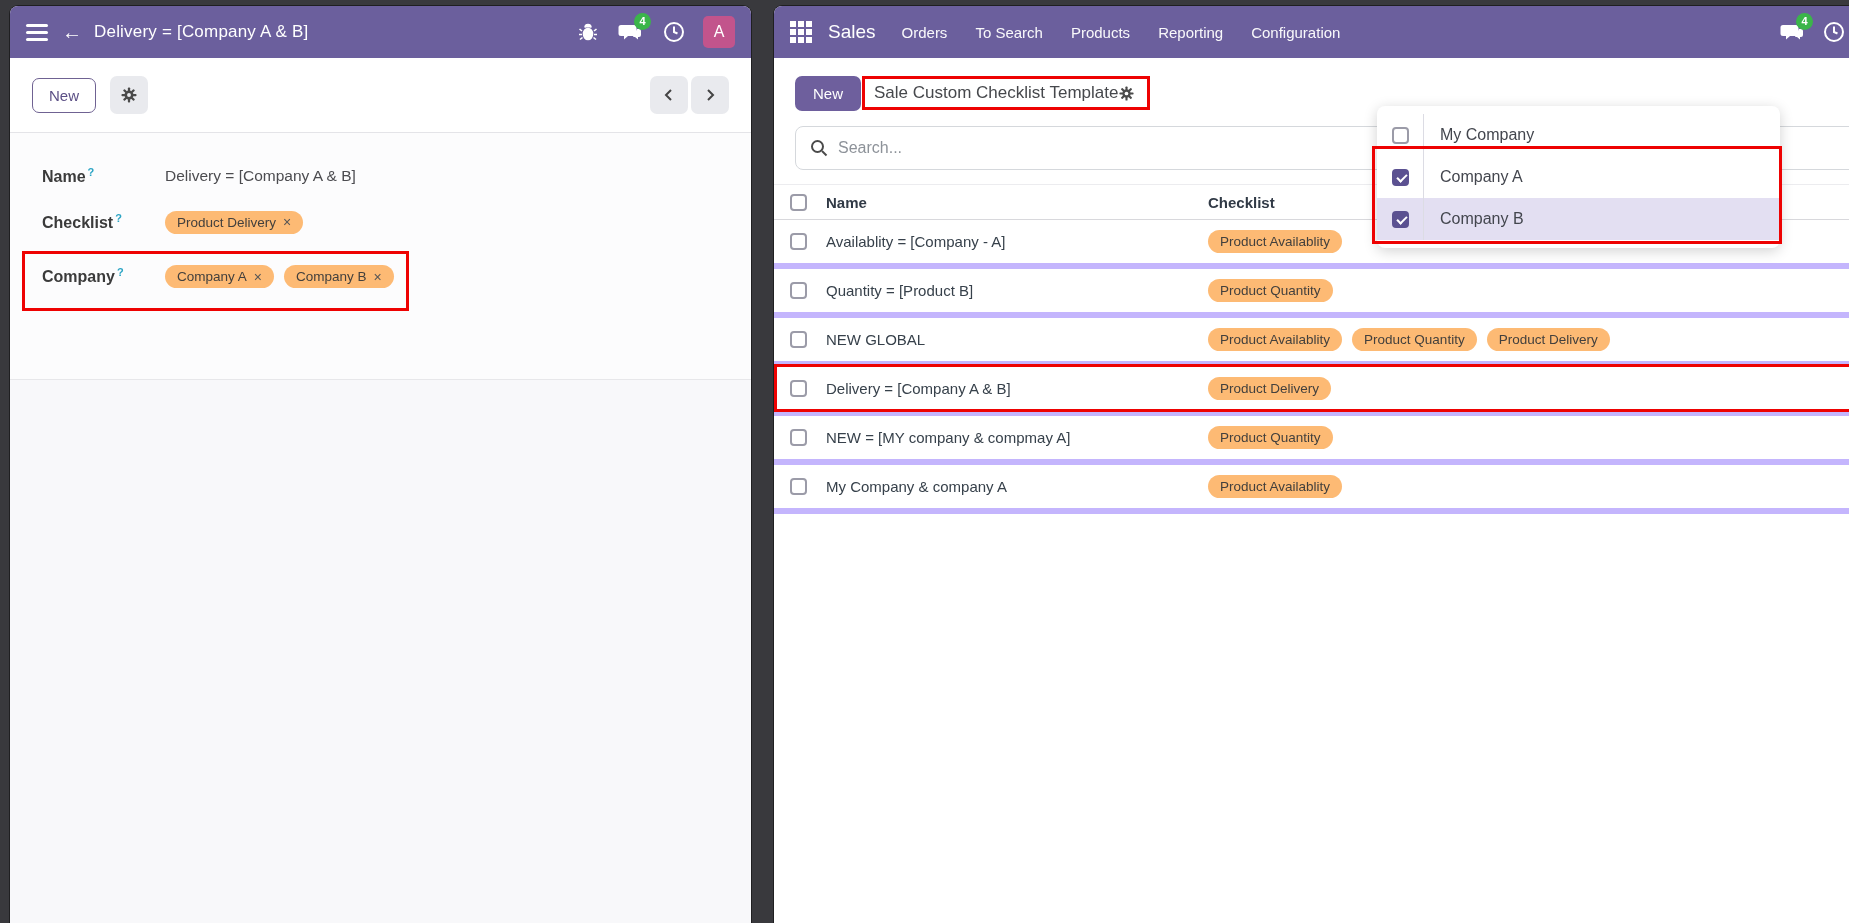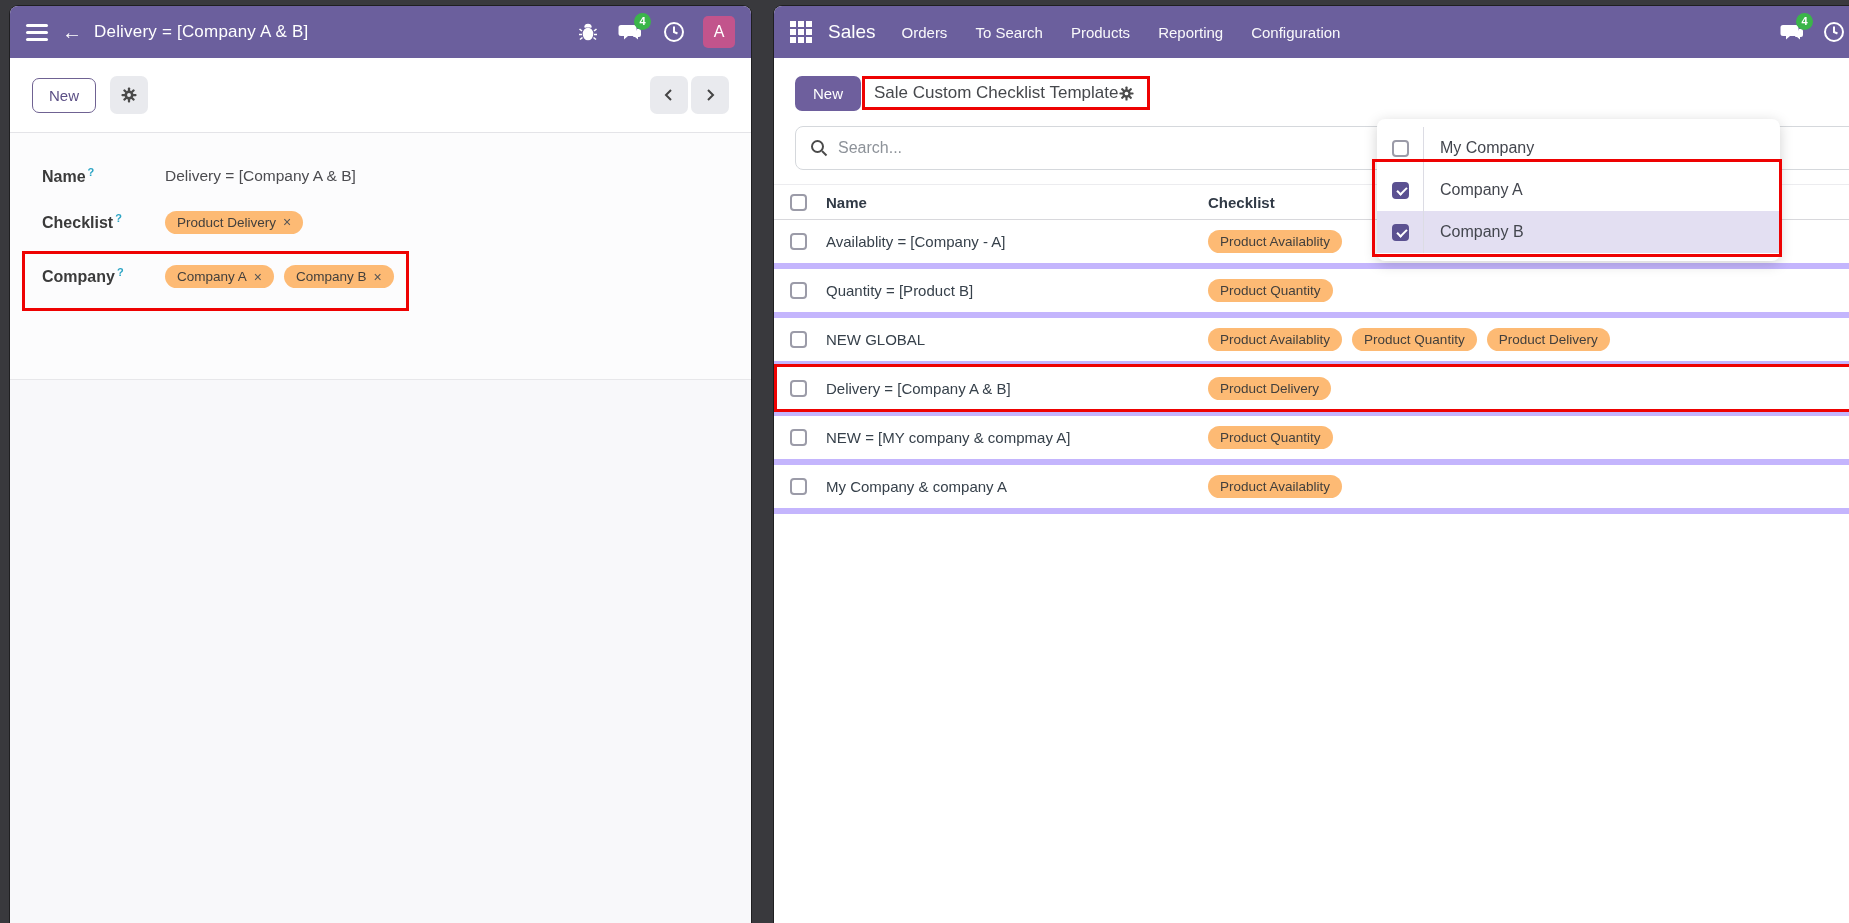--- a/index.html
+++ b/index.html
@@ -78,21 +78,21 @@
                 background:#fff; display:flex; align-items:center; padding-left:14px; }
   .search-bar input { border:none; outline:none; flex:1; font-size:16px; color:#a16207;
                       margin-left:10px; font-family:"Liberation Sans", sans-serif; background:transparent;}
   .search-bar input::placeholder { color:#8d9299; }
   .search-toggle { width:40px; height:100%; display:flex; align-items:center; justify-content:center;
                    cursor:pointer; border-left:1px solid #eceef0; }
   .caret-down { width:0; height:0; border-left:6px solid transparent; border-right:6px solid transparent;
                 border-top:7px solid #394b59; }
 
   
-  .company-dropdown { position:absolute; left:603px; top:61px; width:403px; background:#fff;
+  .company-dropdown { position:absolute; left:603px; top:48px; width:403px; background:#fff;
                       border-radius:8px; box-shadow:0 3px 14px rgba(0,0,0,.18); z-index:30;
                       padding:8px 0 8px 0; }
   .dd-item { display:flex; align-items:center; height:42px; cursor:pointer; }
   .dd-item:first-child { height:36px; }
   .dd-check { width:46px; display:flex; justify-content:center; flex:0 0 auto; }
   .dd-label { flex:1; font-size:16px; color:#43464e; border-left:1px solid #dcdce4;
               height:100%; display:flex; align-items:center; padding-left:16px; }
   .dd-item.active { background:#e3dff2; }
   .cb { width:17px; height:17px; border:2px solid #9b9ba8; border-radius:4px; background:#fff;
         display:inline-block; position:relative; cursor:pointer; flex:0 0 auto; }

